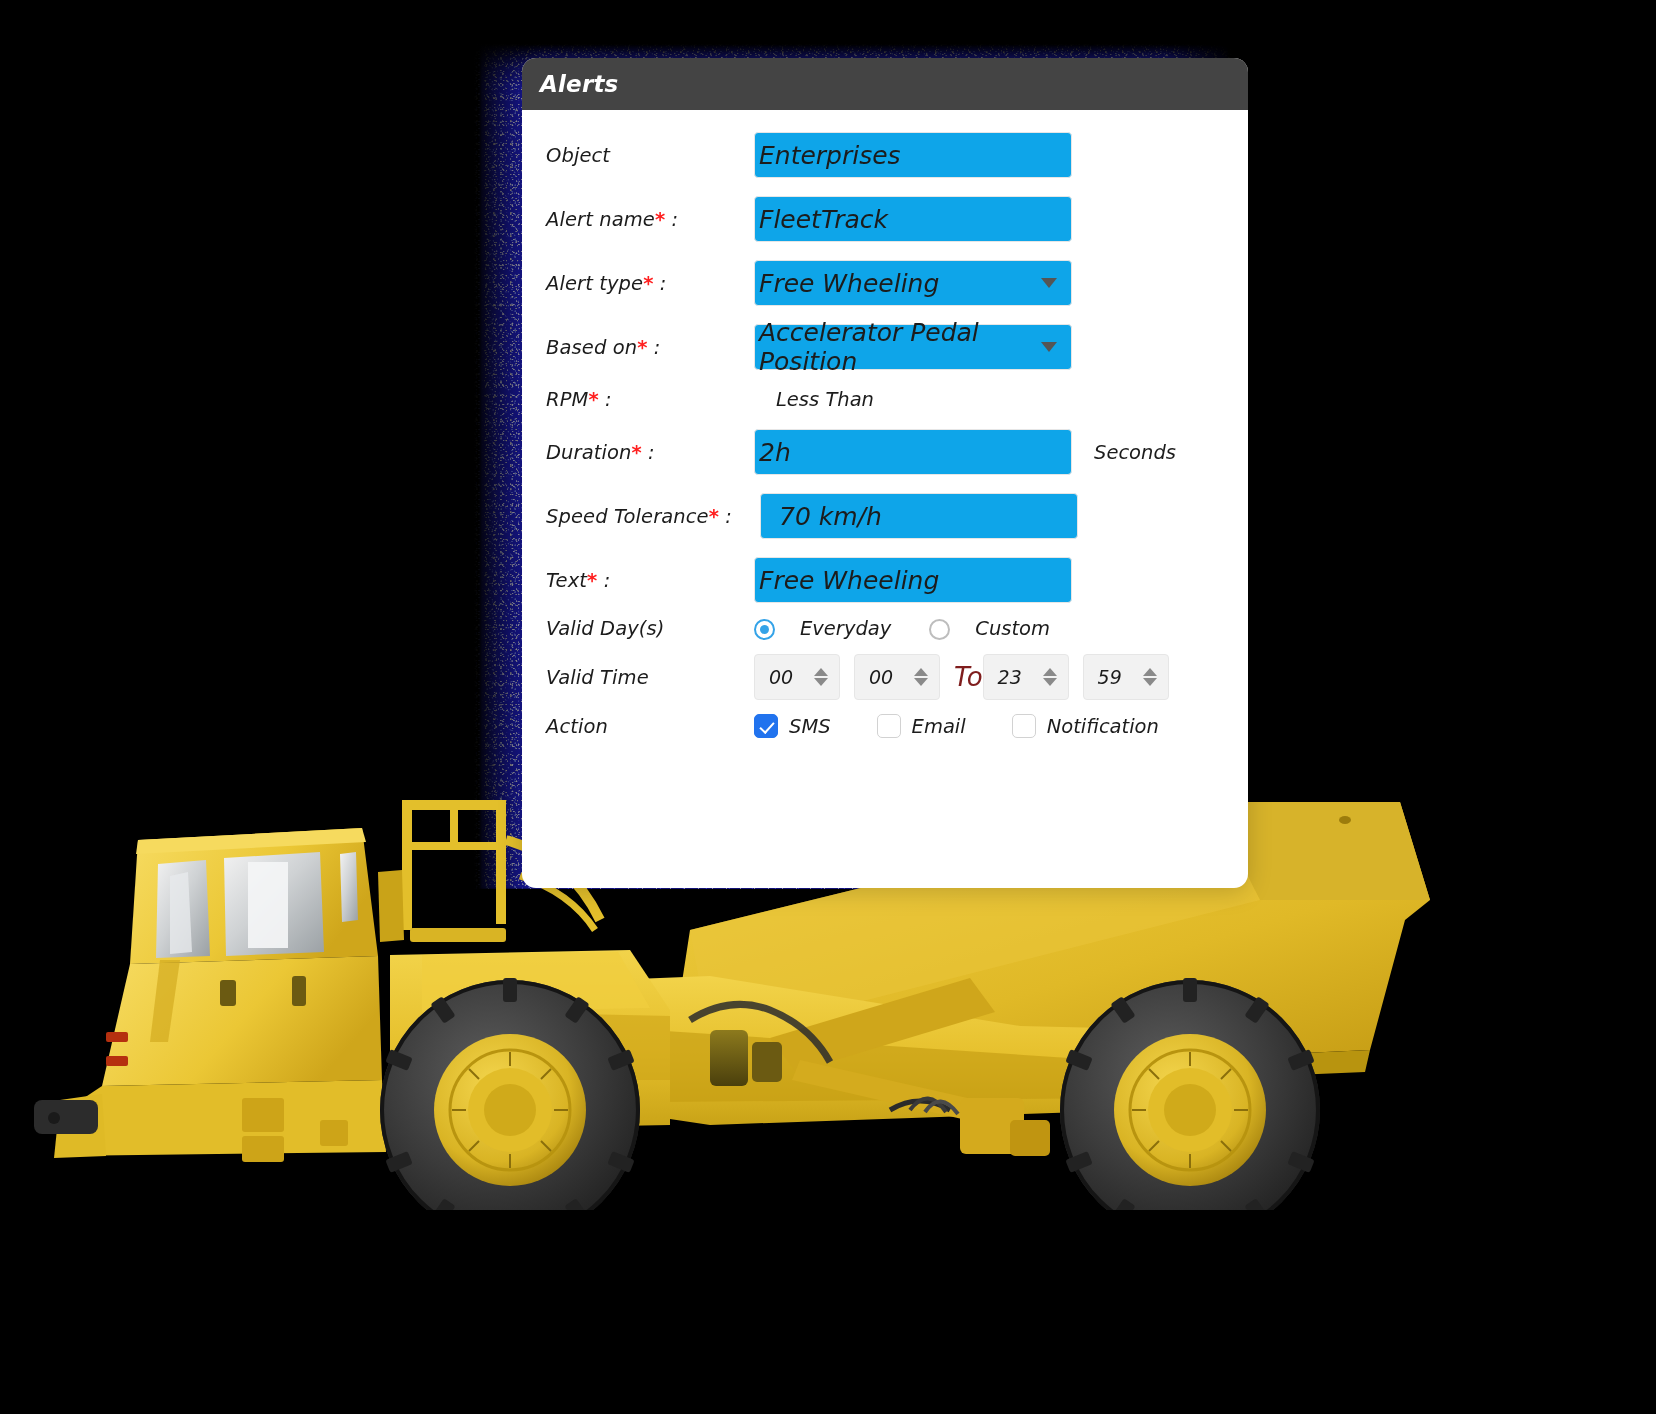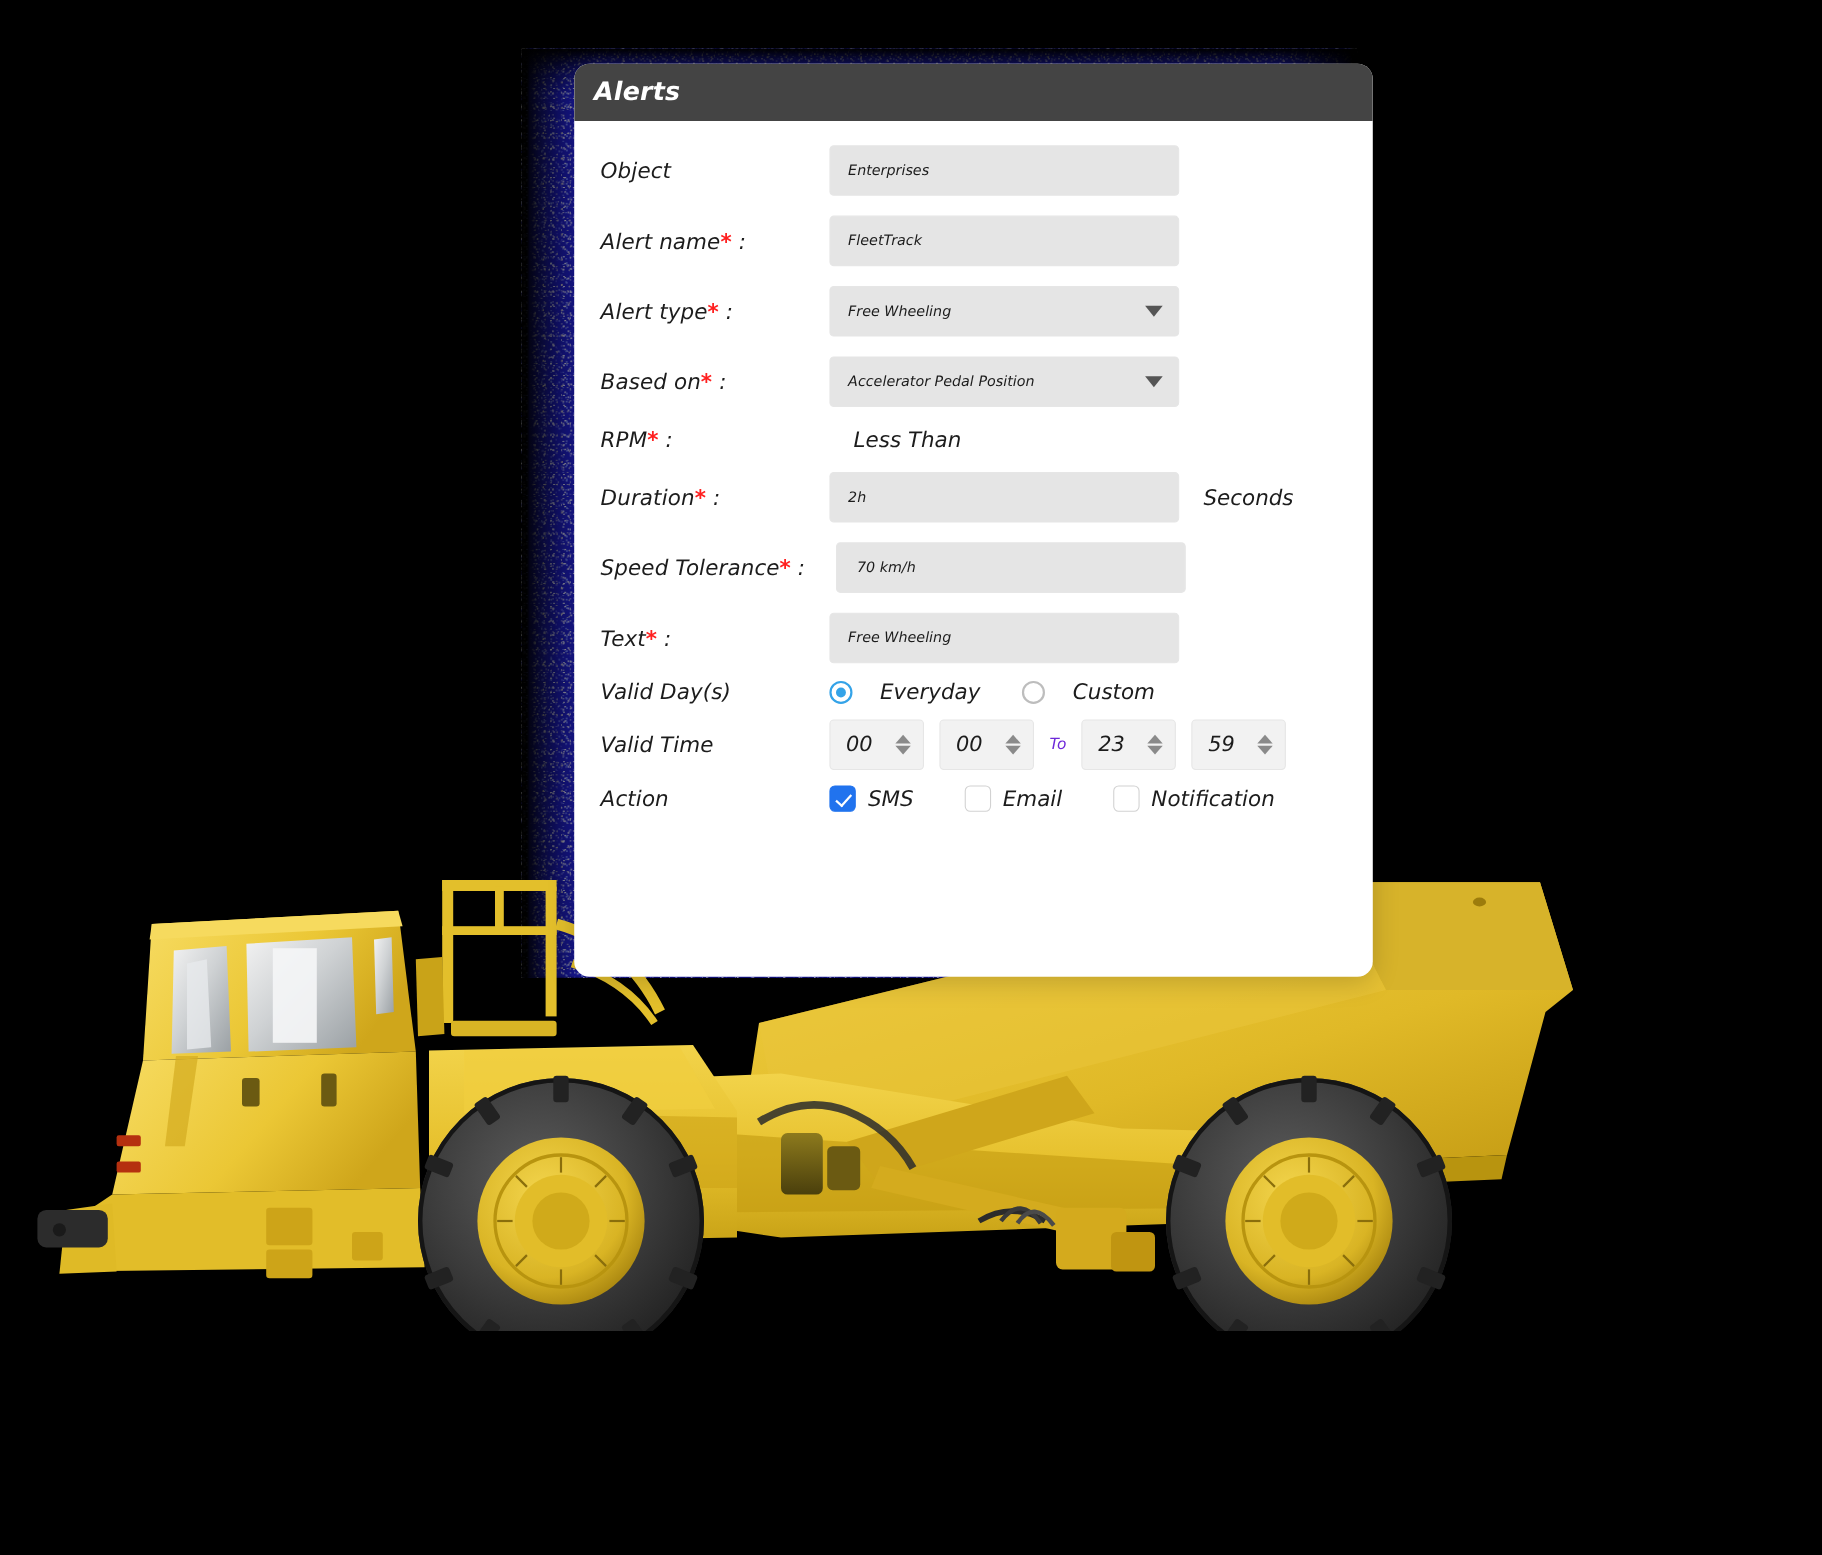--- a/index.html
+++ b/index.html
@@ -107,26 +107,26 @@
     flex: 0 0 208px;
     font-size: 19.5px;
     color: #1c1c1c;
     letter-spacing: .1px;
   }
   .req { color: #ff2020; font-weight: 600; }
   .field {
     width: 318px;
     flex: 0 0 318px;
     height: 46px;
-    background: #e5e5e5;
+    background: #0ea5e9;
     border: 1px solid #e6e6e6;
     border-radius: 4px;
     display: flex; align-items: center;
-    padding: 0 16px;
-    font-size: 13px;
+    padding: 0 4px;
+    font-size: 25px;
     color: #1c1c1c;
   }
   .field.nudge { margin-left: 6px; padding-left: 18px; }
   .field.select { justify-content: space-between; padding-right: 14px; }
   .caret {
     width: 0; height: 0;
     border-left: 8px solid transparent;
     border-right: 8px solid transparent;
     border-top: 10px solid #555555;
   }
@@ -177,21 +177,21 @@
     border-right: 7px solid transparent;
     border-bottom: 8px solid #8a8a8a;
     margin-bottom: 2.5px;
   }
   .arr-dn {
     width: 0; height: 0;
     border-left: 7px solid transparent;
     border-right: 7px solid transparent;
     border-top: 8px solid #8a8a8a;
   }
-  .to-text { font-size: 14px; color: #6d28d9; margin-right: 14px; }
+  .to-text { font-size: 26px; color: #7f1d1d; }
 
   
   .check-group { display: flex; align-items: center; }
   .check-opt { display: flex; align-items: center; margin-right: 46px; cursor: pointer; }
   .cbox {
     width: 24px; height: 24px;
     border-radius: 5px;
     border: 1.6px solid #d2d2d2;
     background: #fff;
     margin-right: 11px;

